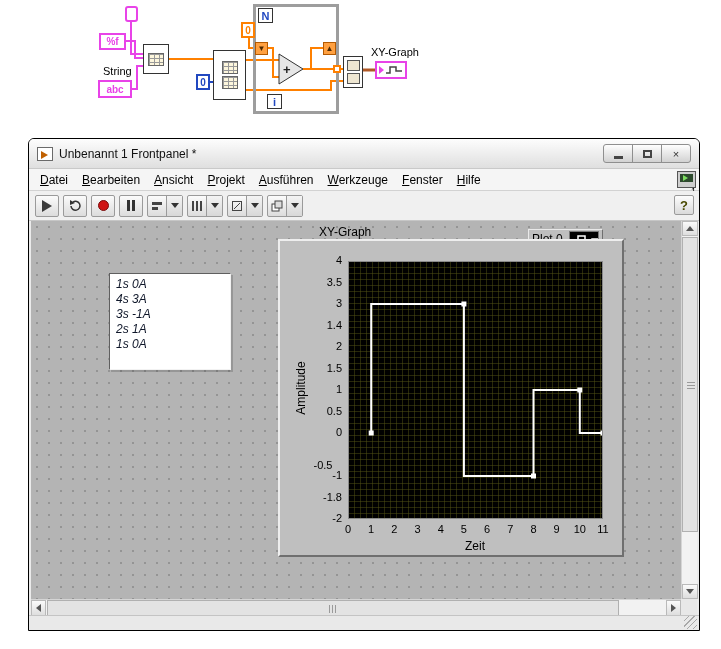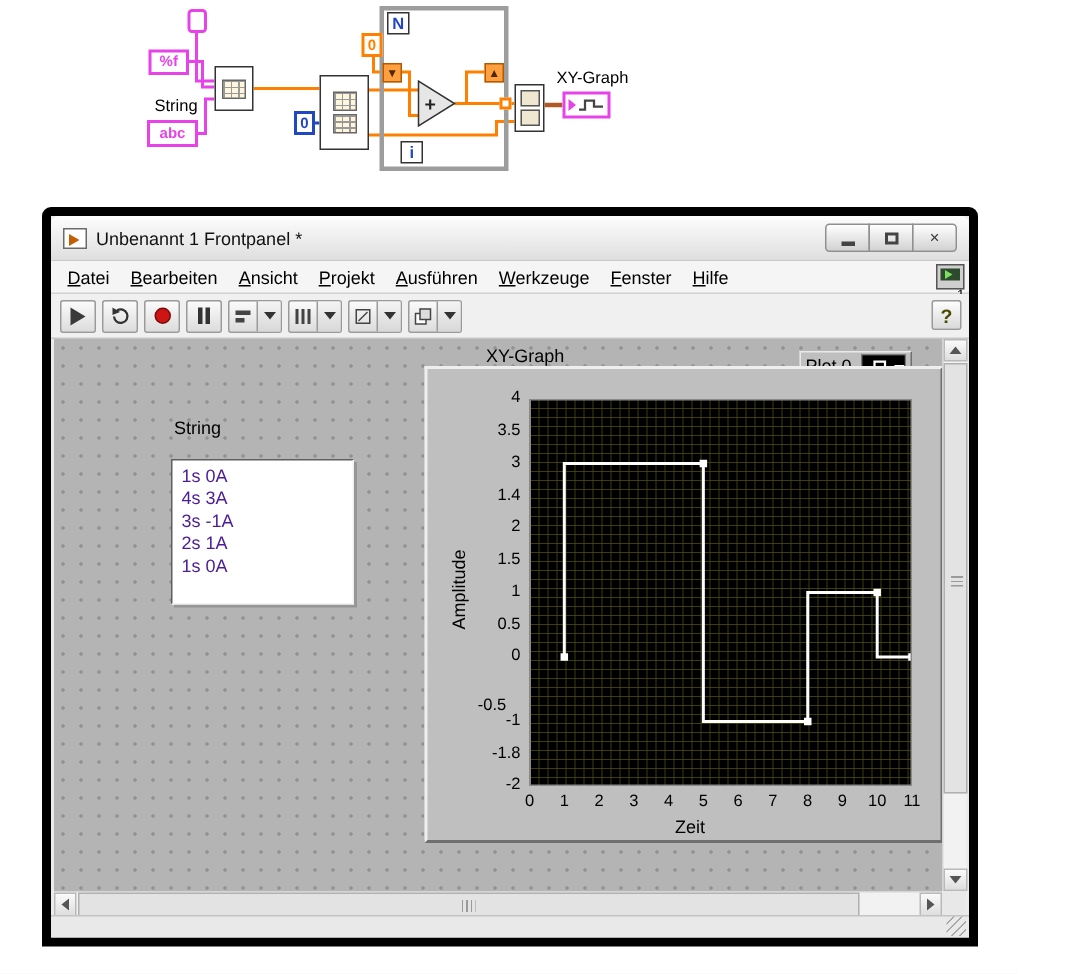--- a/index.html
+++ b/index.html
@@ -28,22 +28,22 @@
     background-color:#fdf6dc;}
   .loop{position:absolute;border:3px solid #9d9d9d;background:transparent;}
   .sq15{width:15px;height:15px;border:1px solid #333;background:#fff;font-size:11px;font-weight:bold;
     display:flex;align-items:center;justify-content:center;color:#2148c0;}
   .sr{width:13px;height:13px;background:#ffa040;border:1px solid #b35900;font-size:8px;color:#4d2800;
     display:flex;align-items:center;justify-content:center;}
   .tunnel{position:absolute;width:8px;height:8px;background:#fff;border:2px solid #ff8000;}
   .bundle-cell{width:13px;height:11px;border:1px solid #555;background:#efe7d2;}
 
   
-  .window{position:absolute;left:28px;top:138px;width:624px;height:493px;
-    background:#ebebeb;border:6px solid #000000;border-radius:6px 6px 0 0;}
+  .window{position:absolute;left:28px;top:138px;width:672px;height:493px;
+    background:#ebebeb;border:1px solid #000000;border-radius:6px 6px 0 0;}
   .titlebar{height:30px;background:linear-gradient(#fdfdfd,#dfdfdf);
     border-radius:5px 5px 0 0;display:flex;align-items:center;padding:0 8px;border-bottom:1px solid #c9c9c9;}
   .app-icon{width:16px;height:14px;border:1px solid #6a6a6a;background:#fff;position:relative;margin-right:6px;}
   .app-icon:before{content:"";position:absolute;left:3px;top:3px;
     border-left:7px solid #c06000;border-top:4px solid transparent;border-bottom:4px solid transparent;}
   .title-text{font-size:12px;color:#111;}
   .win-btns{margin-left:auto;display:flex;}
   .win-btn{width:30px;height:19px;border:1px solid #8f8f8f;background:linear-gradient(#fefefe,#d2d2d2);
     display:flex;align-items:center;justify-content:center;font-size:11px;color:#333;margin-left:-1px;}
   .win-btn:first-child{border-radius:3px 0 0 3px;}
@@ -82,36 +82,36 @@
     background:linear-gradient(#fdfdfd,#dadada);display:flex;align-items:center;justify-content:center;
     font-weight:bold;font-size:13px;color:#4a4a00;}
 
   
   .panel{position:absolute;left:2px;top:82px;right:18px;bottom:31px;
     background-color:#b4b4b4;
     background-image:radial-gradient(#949494 1px,transparent 1.3px);
     background-size:12px 12px;overflow:hidden;}
 
   .string-label{position:absolute;left:80px;top:52px;font-size:12px;color:#000;}
-  .listbox{position:absolute;left:78px;top:80px;width:122px;height:97px;background:#fff;
+  .listbox{position:absolute;left:78px;top:52px;width:122px;height:97px;background:#fff;
     border:1px solid;border-color:#5f5f5f #f2f2f2 #f2f2f2 #5f5f5f;
-    box-shadow:2px 2px 0 rgba(60,60,60,.25);padding:3px 0 0 6px;font-size:12px;line-height:15px;color:#4c1d95;}
+    box-shadow:2px 2px 0 rgba(60,60,60,.25);padding:3px 0 0 6px;font-size:12px;line-height:15px;color:#0f172a;font-style:italic;}
 
   .graph-label{position:absolute;left:288px;top:4px;font-size:12px;color:#000;}
   .legend{position:absolute;left:497px;top:8px;display:flex;align-items:center;gap:6px;
     font-size:12px;color:#000;background:#bfbfbf;padding:1px 3px;border:1px solid;
     border-color:#e9e9e9 #6f6f6f #6f6f6f #e9e9e9;}
   .legend-sample{width:30px;height:16px;background:#000;border:1px solid #777;}
 
   .plate{position:absolute;left:247px;top:18px;width:346px;height:318px;background:#bfbfbf;
     border:2px solid;border-color:#eeeeee #6f6f6f #6f6f6f #eeeeee;}
   .plot-area{position:absolute;left:68px;top:20px;width:255px;height:258px;}
   .ytick{position:absolute;left:24px;width:38px;text-align:right;font-size:11px;color:#000;}
   .xtick{position:absolute;top:282px;width:24px;text-align:center;font-size:11px;color:#000;}
-  .xaxis-label{position:absolute;left:165px;top:298px;width:60px;text-align:left;font-size:12px;color:#000;}
+  .xaxis-label{position:absolute;left:165px;top:298px;width:60px;text-align:center;font-size:12px;color:#000;}
   .yaxis-label{position:absolute;left:-14px;top:140px;width:70px;text-align:center;font-size:12px;color:#000;
     transform:rotate(-90deg);}
 
   
   .vscroll{position:absolute;right:2px;top:82px;bottom:31px;width:16px;background:#f2f2f2;border-left:1px solid #d5d5d5;}
   .hscroll{position:absolute;left:2px;right:18px;bottom:15px;height:16px;background:#f2f2f2;border-top:1px solid #d5d5d5;}
   .scroll-corner{position:absolute;right:2px;bottom:15px;width:16px;height:16px;background:#e8e8e8;}
   .sb-arrow{position:absolute;width:16px;height:15px;background:linear-gradient(#fafafa,#dedede);
     border:1px solid #b9b9b9;display:flex;align-items:center;justify-content:center;}
   .tri-up{width:0;height:0;border-left:4px solid transparent;border-right:4px solid transparent;border-bottom:5px solid #555;}

